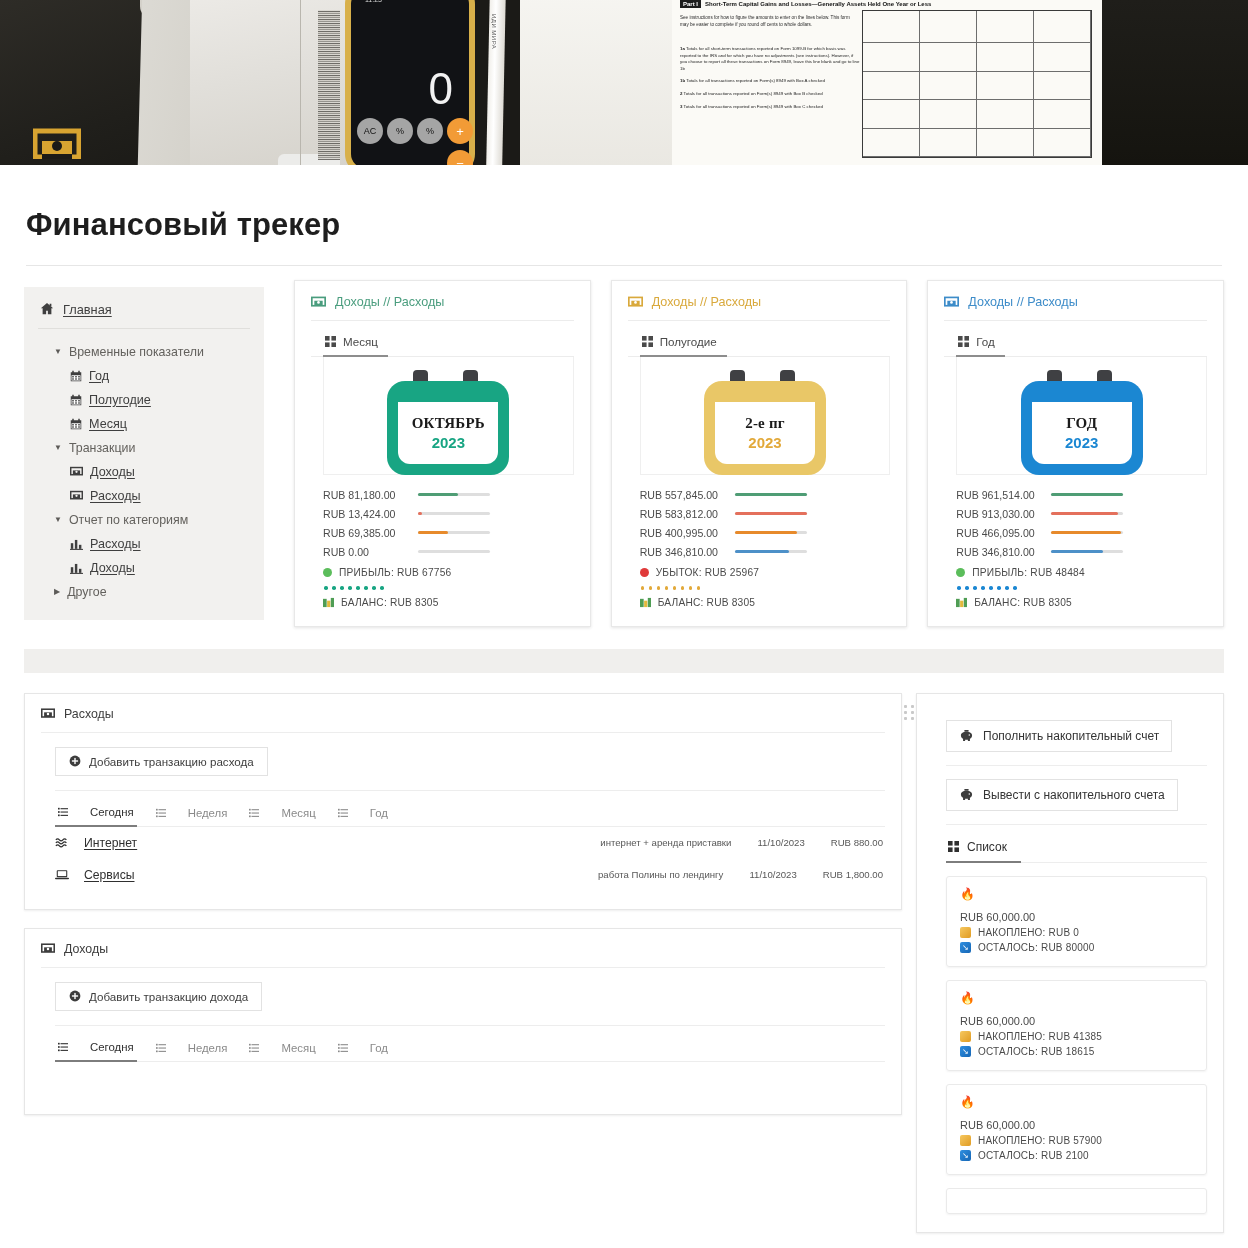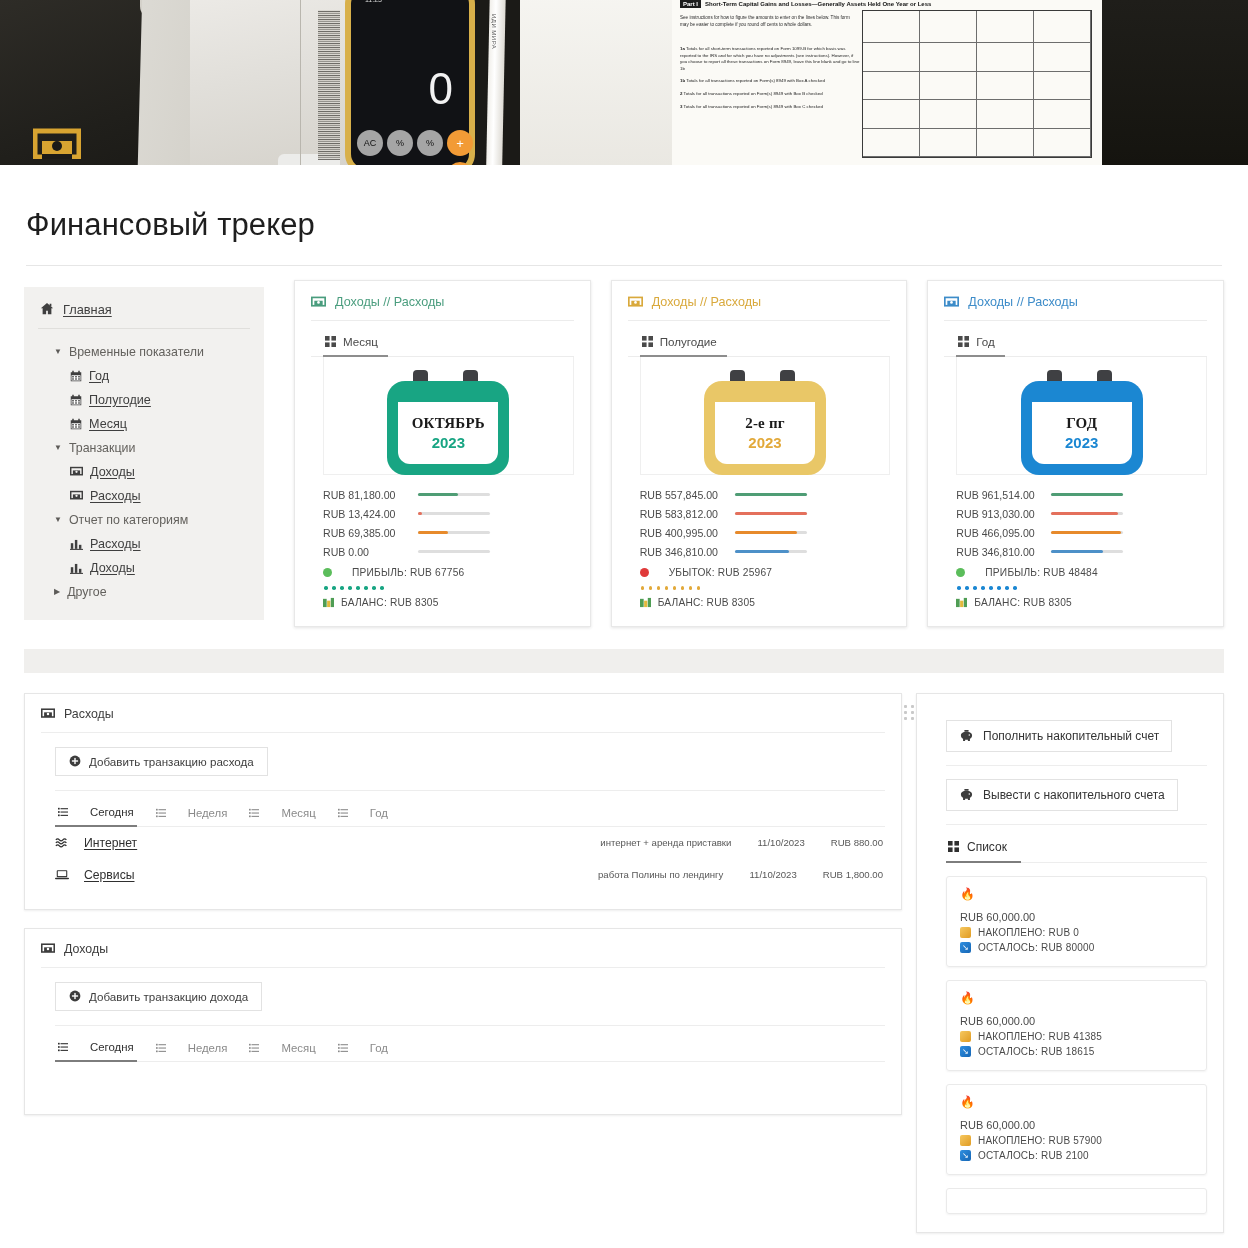--- a/index.html
+++ b/index.html
@@ -63,21 +63,21 @@
     position: absolute; left: 14px; top: 6px; font-size: 7px; color: #d9d9d9;
     font-family: "Liberation Sans", sans-serif;
   }
   .ph-phone-zero {
     position: absolute; right: 16px; top: 74px; font-size: 44px; color: #f2f2f2;
     font-weight: 300; font-family: "Liberation Sans", sans-serif;
   }
   .ph-key {
     position: absolute; width: 26px; height: 26px; border-radius: 50%;
     background: #a5a5a5; color: #111; font-size: 9px;
-    display: flex; align-items: center; justify-content: center; margin-top: 12px;
+    display: flex; align-items: center; justify-content: center;
   }
   .ph-key.orange { background: #f29b36; color: #fff; font-size: 13px; }
   .ph-pen {
     position: absolute; left: 488px; top: -10px; width: 16px; height: 180px;
     background: linear-gradient(90deg,#f0eee9 0%, #ffffff 40%, #dddad3 100%);
     transform: rotate(1.2deg);
   }
   .ph-pen-label {
     position: absolute; left: 497px; top: 14px;
     font-size: 6px; color: #555; transform: rotate(90deg); transform-origin: left top;
@@ -122,21 +122,21 @@
     background: linear-gradient(180deg,#1f1e1a 0%, #15140f 100%);
   }
   .banner-logo {
     position: absolute; left: 33px; bottom: 6px;
     width: 48px; height: 32px; z-index: 5;
   }
 
   
   .page-title-wrap { padding: 42px 26px 0 26px; }
   .page-title {
-    font-size: 31px; font-weight: normal; color: #1e1e1e;
+    font-size: 31px; font-weight: bold; color: #1e1e1e;
     letter-spacing: .1px; margin: 0 0 22px 0;
   }
   .title-rule { height: 1px; background: #e6e6e6; margin: 0 0 0 0; }
 
   
   .top-row {
     display: flex; align-items: center; gap: 0;
     padding: 14px 24px 0 24px;
   }
 
@@ -221,21 +221,21 @@
 
   .metrics { padding: 10px 0 0 12px; }
   .metric {
     display: flex; align-items: center; gap: 9px;
     font-size: 10.6px; color: #4b4b4b; padding: 3.5px 0;
   }
   .metric .amt { min-width: 86px; white-space: nowrap; }
   .bar { width: 72px; height: 3px; background: #dedede; border-radius: 2px; position: relative; }
   .bar > i { position: absolute; left: 0; top: 0; height: 3px; border-radius: 2px; display: block; }
   .result {
-    display: flex; align-items: center; gap: 20px;
+    display: flex; align-items: center; gap: 7px;
     font-size: 10.2px; color: #4b4b4b; padding: 6px 0 4px 0; letter-spacing: .2px;
   }
   .dot-lg { width: 9px; height: 9px; border-radius: 50%; flex: none; }
   .dots { display: flex; gap: 4.5px; padding: 4px 0 7px 1px; }
   .dots i { width: 3.5px; height: 3.5px; border-radius: 50%; display: block; }
   .balance {
     display: flex; align-items: center; gap: 7px;
     font-size: 10.2px; color: #4b4b4b; letter-spacing: .2px;
   }
 

